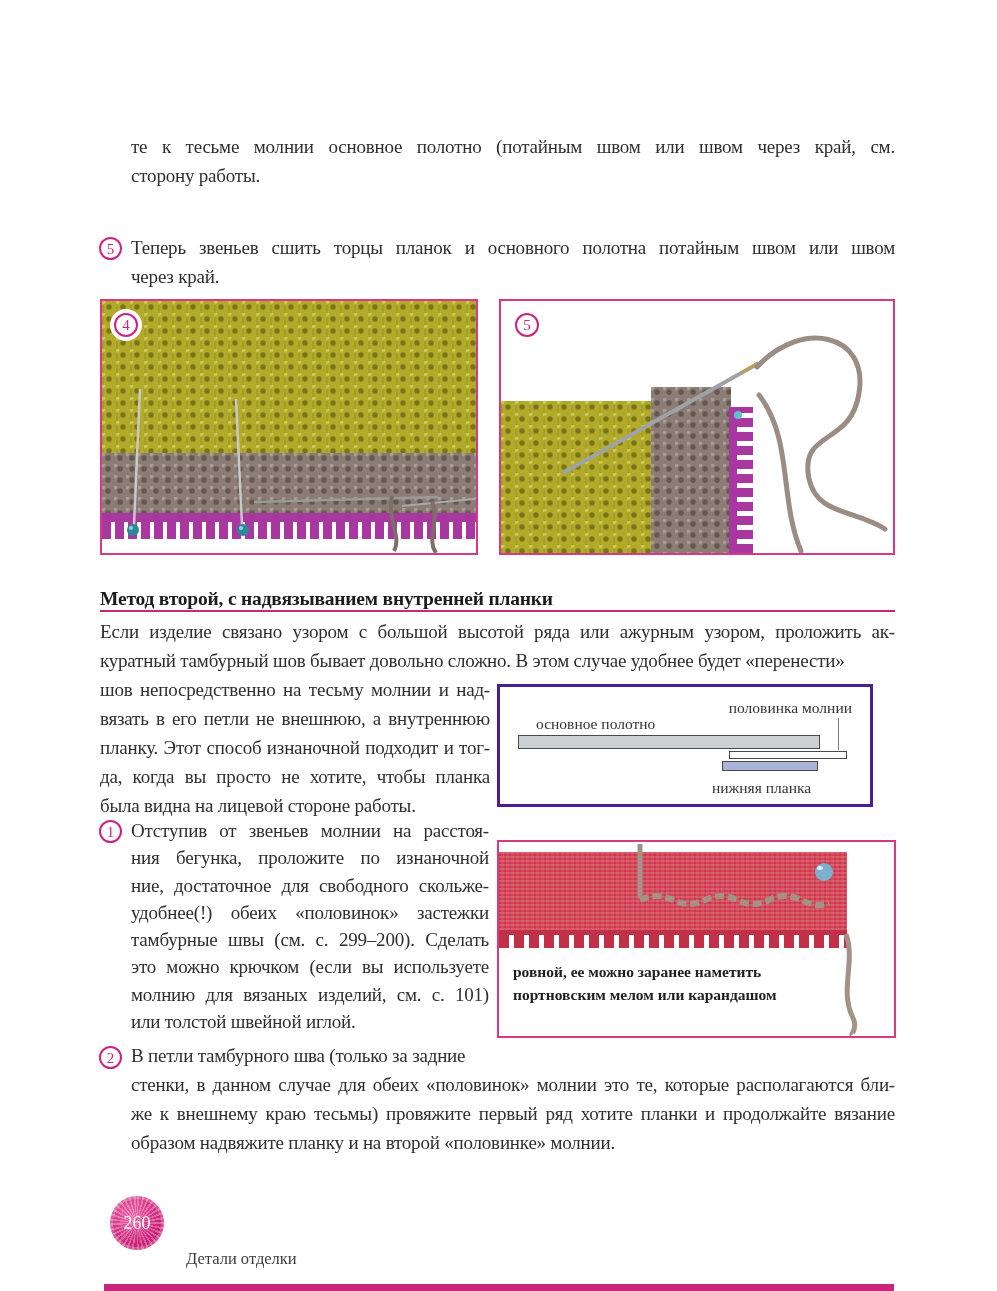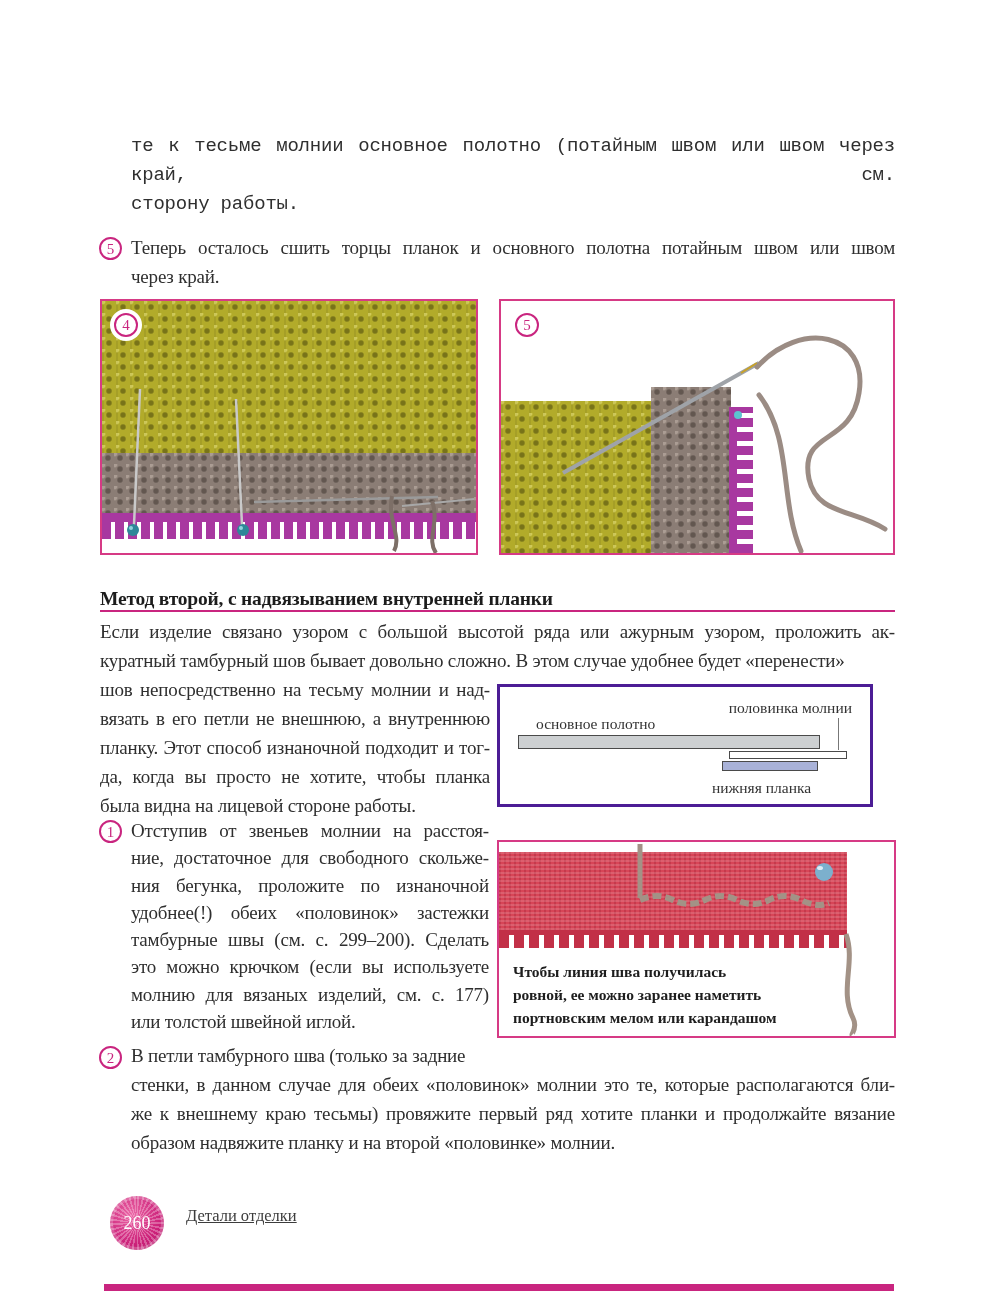--- a/index.html
+++ b/index.html
@@ -46,28 +46,28 @@
      background:repeating-conic-gradient(rgba(255,255,255,0.28) 0deg 5deg, rgba(255,255,255,0) 5deg 11deg),
        radial-gradient(circle at 40% 35%, #ec6aa8, #cb2079 62%, #ad1a67);
      box-shadow:inset 0 0 0 3px rgba(255,255,255,0.22);}
   .footer-title{font-size:16.5px;color:#3c3c3c;}
 </style>
 </head>
 <body>
 
 <div id="page">
 
-  <div class="abs txt" style="left:131px;top:132px;width:764px;font-family:Liberation Mono, monospace;">
+  <div class="abs txt" style="left:131px;top:132px;width:764px;">
       <div class="tl">те к тесьме молнии основное полотно (потайным швом или швом через край, см.</div>
       <div class="tl tl-last">сторону работы.</div>
     </div>
 
   <div class="abs stepnum" style="left:99px;top:237px;">5</div>
   <div class="abs txt" style="left:131px;top:233px;width:764px;">
-      <div class="tl">Теперь осталось сшить торцы планок и основного полотна потайным швом или швом</div>
+      <div class="tl">Теперь звеньев сшить торцы планок и основного полотна потайным швом или швом</div>
       <div class="tl tl-last">через край.</div>
     </div>
 
   <div class="abs photobox" style="left:100px;top:299px;width:378px;height:256px;">
     <div class="abs knit-olive" style="left:0;top:0;width:374px;height:152px;"></div>
     <div class="abs knit-grey" style="left:0;top:152px;width:374px;height:62px;"></div>
     <div class="abs teeth-h" style="left:0;top:212px;width:374px;height:26px;"></div>
     <svg class="abs" style="left:0;top:0;" width="374" height="252" viewBox="0 0 374 252">
       <line x1="38" y1="88" x2="32" y2="224" stroke="#c9c9c9" stroke-width="2.5"></line>
       <circle cx="31" cy="229" r="6" fill="#2e8798"></circle>
@@ -120,52 +120,51 @@
     <div class="abs dlabel" style="left:36px;top:28px;">основное полотно</div>
     <div class="abs dbar" style="left:18px;top:48px;width:302px;height:14px;background:#cdd0d2;"></div>
     <div class="abs dbar" style="left:229px;top:64px;width:118px;height:8px;background:#ffffff;"></div>
     <div class="abs dbar" style="left:222px;top:74px;width:96px;height:10px;background:#a9b2d8;"></div>
     <div class="abs dlabel" style="left:212px;top:92px;">нижняя планка</div>
   </div>
 
   <div class="abs stepnum" style="left:99px;top:820px;">1</div>
   <div class="abs txt lh27" style="left:131px;top:817px;width:358px;">
       <div class="tl">Отступив от звеньев молнии на расстоя-</div>
+      <div class="tl">ния бегунка, проложите по изнаночной</div>
       <div class="tl">ние, достаточное для свободного скольже-</div>
-      <div class="tl">ния бегунка, проложите по изнаночной</div>
       <div class="tl">удобнее(!) обеих «половинок» застежки</div>
       <div class="tl">тамбурные швы (см. с. 299–200). Сделать</div>
       <div class="tl">это можно крючком (если вы используете</div>
-      <div class="tl">молнию для вязаных изделий, см. с. 177)</div>
+      <div class="tl">молнию для вязаных изделий, см. с. 101)</div>
       <div class="tl tl-last">или толстой швейной иглой.</div>
     </div>
 
   <div class="abs photobox" style="left:497px;top:840px;width:399px;height:198px;">
     <div class="abs tape-red" style="left:0;top:10px;width:348px;height:78px;"></div>
     <div class="abs teeth-red" style="left:0;top:88px;width:348px;height:18px;"></div>
     <svg class="abs" style="left:0;top:0;" width="395" height="194" viewBox="0 0 395 194">
       <path d="M141,2 L141,56" stroke="#a39286" stroke-width="5" fill="none"></path>
       <path d="M141,58 Q158,50 174,58 T206,58 T238,58 T270,58 T302,58 T330,61" stroke="#a39286" stroke-width="6" fill="none" stroke-dasharray="9 4"></path>
       <circle cx="325" cy="30" r="9" fill="#7cb0cd"></circle>
       <ellipse cx="321" cy="26" rx="3" ry="2" fill="#dcecf5"></ellipse>
       <path d="M347,92 C357,120 340,148 354,176 C359,186 352,192 353,193" stroke="#a39286" stroke-width="5" fill="none"></path>
     </svg>
     <div class="abs caption lines-left" style="left:14px;top:118px;width:370px;">
-        <div class="tl">Чтобы линия шва получилась</div>
         <div class="tl">ровной, ее можно заранее наметить</div>
         <div class="tl tl-last">портновским мелом или карандашом</div>
       </div>
   </div>
 
   <div class="abs stepnum" style="left:99px;top:1046px;">2</div>
   <div class="abs txt" style="left:131px;top:1041px;width:380px;text-align:left;">В петли тамбурного шва (только за задние</div>
   <div class="abs txt" style="left:131px;top:1070px;width:764px;">
       <div class="tl">стенки, в данном случае для обеих «половинок» молнии это те, которые располагаются бли-</div>
       <div class="tl">же к внешнему краю тесьмы) провяжите первый ряд хотите планки и продолжайте вязание</div>
       <div class="tl tl-last">образом надвяжите планку и на второй «половинке» молнии.</div>
     </div>
 
   <div class="abs pagebadge" style="left:110px;top:1196px;">260</div>
-  <div class="abs footer-title" style="left:186px;top:1206px;text-decoration:underline;">Детали отделки</div>
+  <div class="abs footer-title" style="left:186px;top:1249px;">Детали отделки</div>
 
   <div class="abs" style="left:104px;top:1284px;width:790px;height:7px;background:#c9257f;"></div>
 
 </div>
 
 </body></html>

